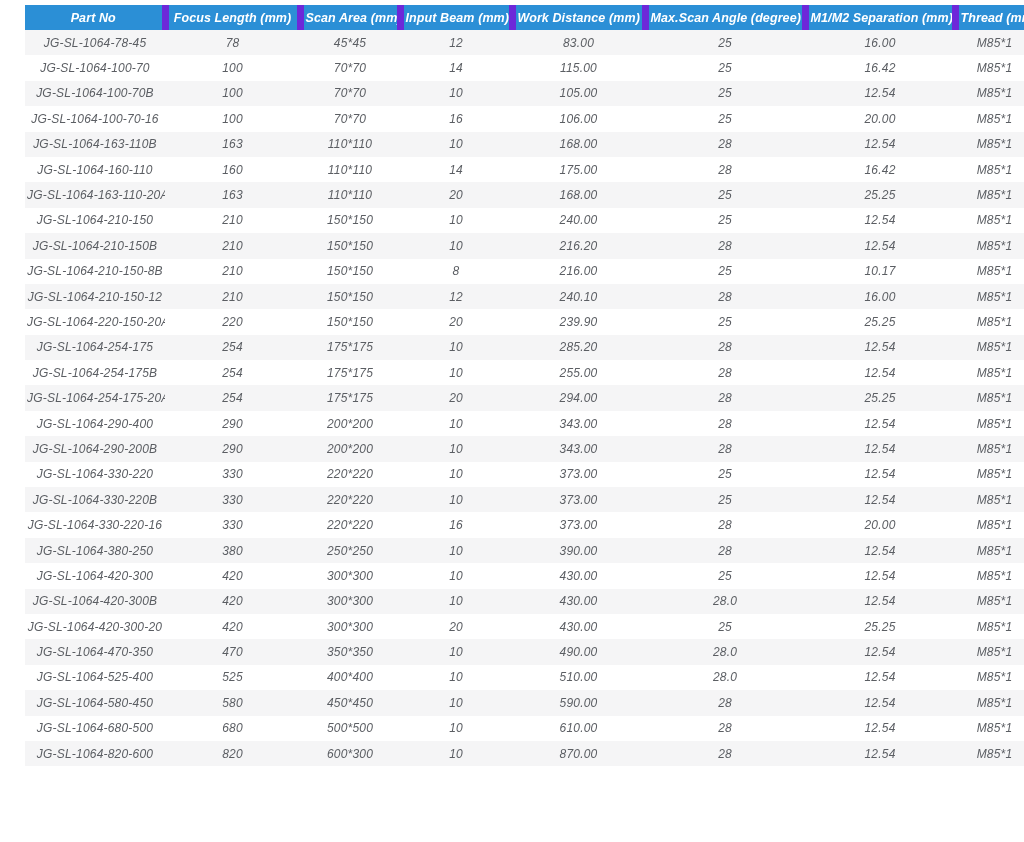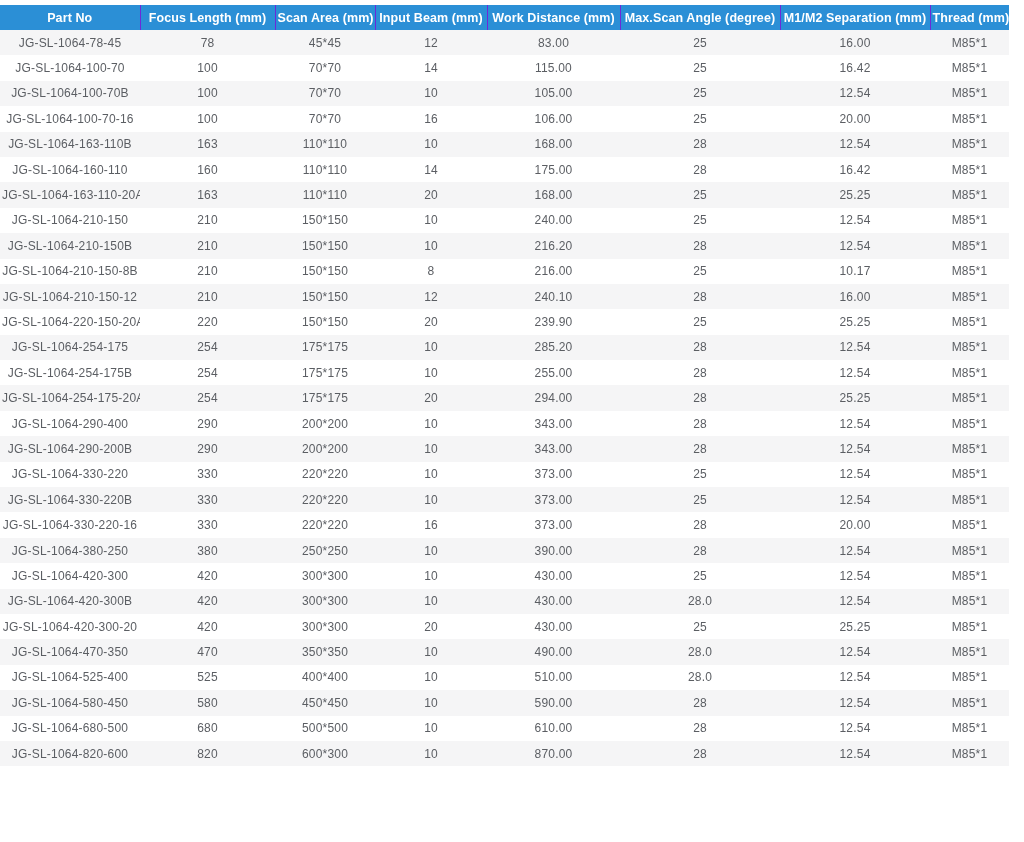--- a/index.html
+++ b/index.html
@@ -6,38 +6,39 @@
     margin: 0;
     padding: 0;
     background: #ffffff;
     font-family: "Liberation Sans", sans-serif;
   }
   .page {
     width: 1024px;
     height: 842px;
     background: #ffffff;
     box-sizing: border-box;
-    padding: 5px 5px 0 0;
+    padding: 5px 5px 0 25px;
     overflow: hidden;
+    font-style: italic;
   }
   table.spec-table {
     border-collapse: collapse;
     table-layout: fixed;
     width: 1009px;
   }
   table.spec-table thead th {
     background: #2b8fd6;
     color: #ffffff;
     font-size: 12.5px;
     font-weight: bold;
     height: 25px;
     padding: 0 2px;
     text-align: center;
     vertical-align: middle;
-    border-left: 1px solid #6d28d9;
+    border-left: 7px solid #6d28d9;
     letter-spacing: 0.1px;
     white-space: nowrap;
     overflow: hidden;
   }
   table.spec-table thead th:first-child {
     border-left: none;
   }
   table.spec-table tbody td {
     height: 25.4px;
     padding: 0 2px;

